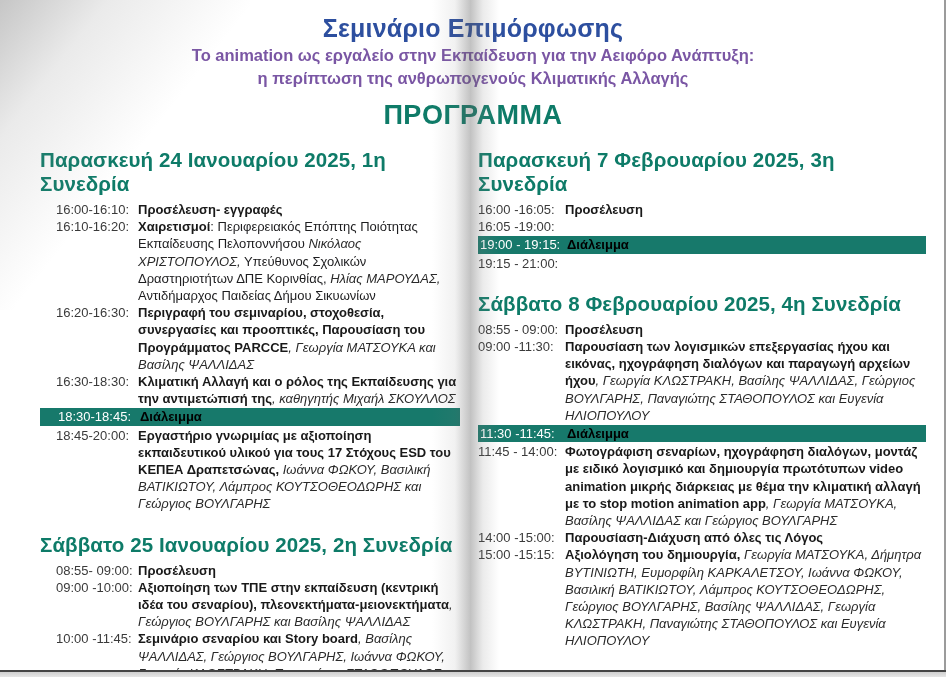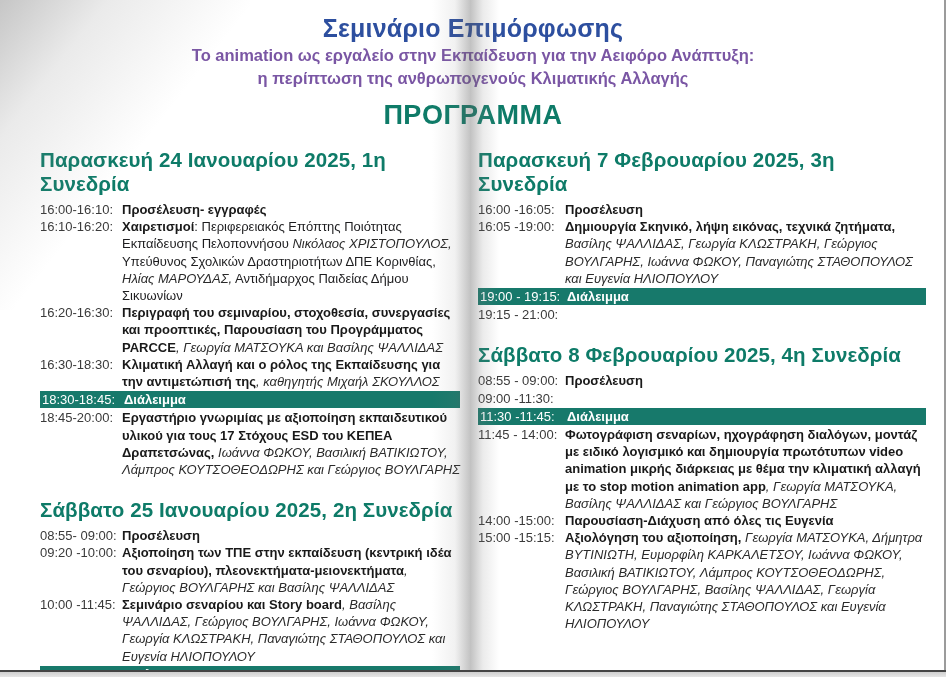--- a/index.html
+++ b/index.html
@@ -28,31 +28,31 @@
   .col-left{left:40px;width:420px;}
   .col-right{left:478px;width:448px;}
   .section{margin:0;}
   .section + .section{margin-top:20px;}
   .section-heading{
     font-size:20.5px;font-weight:bold;color:var(--teal);
     margin:0 0 5px 0;line-height:24px;letter-spacing:.1px;
   }
   .entry{display:flex;align-items:flex-start;font-size:13px;line-height:17.2px;color:var(--ink);}
   .entry .time{flex:0 0 auto;color:var(--time-ink);white-space:pre;}
-  .col-left .entry .time{width:82px;}
+  .col-left .entry .time{width:82px;margin-left:16px;}
   .col-right .entry .time{width:87px;}
   .entry .content{flex:1 1 auto;}
   .seg-bold{font-weight:bold;color:#191919;}
   .seg-regular{font-weight:normal;}
   .seg-italic{font-style:italic;color:#2a2a2a;}
   .entry.break-bar{
     background:var(--bar-teal);color:#ffffff;margin:1px 0;
   }
   .entry.break-bar .time{color:#ffffff;padding-left:2px;}
-  .entry.break-bar .content .seg-bold{color:#ffffff;}
+  .entry.break-bar .content .seg-bold{color:#000000;}
   
   .corner-shade{
     position:absolute;left:0;top:0;width:250px;height:310px;pointer-events:none;
     background:linear-gradient(128deg, rgba(105,105,105,.38) 0%, rgba(140,140,140,.18) 22%, rgba(160,160,160,0) 52%);
   }
   .fold-shadow{
     position:absolute;top:0;bottom:6px;left:432px;width:82px;pointer-events:none;
     background:linear-gradient(90deg,
       rgba(120,120,120,0) 0%,
       rgba(120,120,120,.10) 28%,
@@ -111,21 +111,21 @@
           <span class="content"><span class="seg-bold">Εργαστήριο γνωριμίας με αξιοποίηση εκπαιδευτικού υλικού για τους 17 Στόχους ESD του ΚΕΠΕΑ Δραπετσώνας,</span><span class="seg-italic"> Ιωάννα ΦΩΚΟΥ, Βασιλική ΒΑΤΙΚΙΩΤΟΥ, Λάμπρος ΚΟΥΤΣΟΘΕΟΔΩΡΗΣ και Γεώργιος ΒΟΥΛΓΑΡΗΣ</span></span>
         </div>
       </div>
       <div class="section">
         <div class="section-heading">Σάββατο 25 Ιανουαρίου 2025, 2η Συνεδρία</div>
         <div class="entry">
           <span class="time">08:55- 09:00:</span>
           <span class="content"><span class="seg-bold">Προσέλευση</span></span>
         </div>
         <div class="entry">
-          <span class="time">09:20 -10:00:</span>
+          <span class="time">09:00 -10:00:</span>
           <span class="content"><span class="seg-bold">Αξιοποίηση των ΤΠΕ στην εκπαίδευση (κεντρική ιδέα του σεναρίου), πλεονεκτήματα-μειονεκτήματα</span><span class="seg-italic">, Γεώργιος ΒΟΥΛΓΑΡΗΣ και Βασίλης ΨΑΛΛΙΔΑΣ</span></span>
         </div>
         <div class="entry">
           <span class="time">10:00 -11:45:</span>
           <span class="content"><span class="seg-bold">Σεμινάριο σεναρίου και Story board</span><span class="seg-italic">, Βασίλης ΨΑΛΛΙΔΑΣ, Γεώργιος ΒΟΥΛΓΑΡΗΣ, Ιωάννα ΦΩΚΟΥ, Γεωργία ΚΛΩΣΤΡΑΚΗ, Παναγιώτης ΣΤΑΘΟΠΟΥΛΟΣ και Ευγενία ΗΛΙΟΠΟΥΛΟΥ</span></span>
         </div>
         <div class="entry break-bar">
           <span class="time">11:45 -12:00:</span>
           <span class="content"><span class="seg-bold">Διάλειμμα</span></span>
         </div>
@@ -133,54 +133,54 @@
     </div>
   <div class="column col-right" id="col-1">
       <div class="section">
         <div class="section-heading">Παρασκευή 7 Φεβρουαρίου 2025, 3η Συνεδρία</div>
         <div class="entry">
           <span class="time">16:00 -16:05:</span>
           <span class="content"><span class="seg-bold">Προσέλευση</span></span>
         </div>
         <div class="entry">
           <span class="time">16:05 -19:00:</span>
-          <span class="content"><span class="seg-bold">Δημιουργία Σκηνικό, λήψη εικόνας, τεχνικά ζητήματα,</span><span class="seg-italic"> Βασίλης ΨΑΛΛΙΔΑΣ, Γεωργία ΚΛΩΣΤΡΑΚΗ, Γεώργιος ΒΟΥΛΓΑΡΗΣ, Ιωάννα ΦΩΚΟΥ, Παναγιώτης ΣΤΑΘΟΠΟΥΛΟΣ και Ευγενία ΗΛΙΟΠΟΥΛΟΥ</span></span>
         </div>
         <div class="entry break-bar">
           <span class="time">19:00 - 19:15:</span>
           <span class="content"><span class="seg-bold">Διάλειμμα</span></span>
         </div>
         <div class="entry">
           <span class="time">19:15 - 21:00:</span>
         </div>
       </div>
       <div class="section">
         <div class="section-heading">Σάββατο 8 Φεβρουαρίου 2025, 4η Συνεδρία</div>
         <div class="entry">
           <span class="time">08:55 - 09:00:</span>
           <span class="content"><span class="seg-bold">Προσέλευση</span></span>
         </div>
         <div class="entry">
           <span class="time">09:00 -11:30:</span>
+          <span class="content"><span class="seg-bold">Παρουσίαση των λογισμικών επεξεργασίας ήχου και εικόνας, ηχογράφηση διαλόγων και παραγωγή αρχείων ήχου</span><span class="seg-italic">, Γεωργία ΚΛΩΣΤΡΑΚΗ, Βασίλης ΨΑΛΛΙΔΑΣ, Γεώργιος ΒΟΥΛΓΑΡΗΣ, Παναγιώτης ΣΤΑΘΟΠΟΥΛΟΣ και Ευγενία ΗΛΙΟΠΟΥΛΟΥ</span></span>
         </div>
         <div class="entry break-bar">
           <span class="time">11:30 -11:45:</span>
           <span class="content"><span class="seg-bold">Διάλειμμα</span></span>
         </div>
         <div class="entry">
           <span class="time">11:45 - 14:00:</span>
           <span class="content"><span class="seg-bold">Φωτογράφιση σεναρίων, ηχογράφηση διαλόγων, μοντάζ με ειδικό λογισμικό και δημιουργία πρωτότυπων video animation μικρής διάρκειας με θέμα την κλιματική αλλαγή με το stop motion animation app</span><span class="seg-italic">, Γεωργία ΜΑΤΣΟΥΚΑ, Βασίλης ΨΑΛΛΙΔΑΣ και Γεώργιος ΒΟΥΛΓΑΡΗΣ</span></span>
         </div>
         <div class="entry">
           <span class="time">14:00 -15:00:</span>
-          <span class="content"><span class="seg-bold">Παρουσίαση-Διάχυση από όλες τις Ευγενία</span></span>
+          <span class="content"><span class="seg-bold">Παρουσίαση-Διάχυση από όλες τις Λόγος</span></span>
         </div>
         <div class="entry">
           <span class="time">15:00 -15:15:</span>
-          <span class="content"><span class="seg-bold">Αξιολόγηση του αξιοποίηση,</span><span class="seg-italic"> Γεωργία ΜΑΤΣΟΥΚΑ, Δήμητρα ΒΥΤΙΝΙΩΤΗ, Ευμορφίλη ΚΑΡΚΑΛΕΤΣΟΥ, Ιωάννα ΦΩΚΟΥ,  Βασιλική ΒΑΤΙΚΙΩΤΟΥ, Λάμπρος ΚΟΥΤΣΟΘΕΟΔΩΡΗΣ, Γεώργιος ΒΟΥΛΓΑΡΗΣ, Βασίλης ΨΑΛΛΙΔΑΣ, Γεωργία ΚΛΩΣΤΡΑΚΗ, Παναγιώτης ΣΤΑΘΟΠΟΥΛΟΣ και Ευγενία ΗΛΙΟΠΟΥΛΟΥ</span></span>
+          <span class="content"><span class="seg-bold">Αξιολόγηση του δημιουργία,</span><span class="seg-italic"> Γεωργία ΜΑΤΣΟΥΚΑ, Δήμητρα ΒΥΤΙΝΙΩΤΗ, Ευμορφίλη ΚΑΡΚΑΛΕΤΣΟΥ, Ιωάννα ΦΩΚΟΥ,  Βασιλική ΒΑΤΙΚΙΩΤΟΥ, Λάμπρος ΚΟΥΤΣΟΘΕΟΔΩΡΗΣ, Γεώργιος ΒΟΥΛΓΑΡΗΣ, Βασίλης ΨΑΛΛΙΔΑΣ, Γεωργία ΚΛΩΣΤΡΑΚΗ, Παναγιώτης ΣΤΑΘΟΠΟΥΛΟΣ και Ευγενία ΗΛΙΟΠΟΥΛΟΥ</span></span>
         </div>
       </div>
     </div>
 
   <div class="corner-shade"></div>
   <div class="fold-shadow"></div>
   <div class="bottom-page-edge"></div>
   <div class="below-edge"></div>
   <div class="right-page-edge"></div>
 

